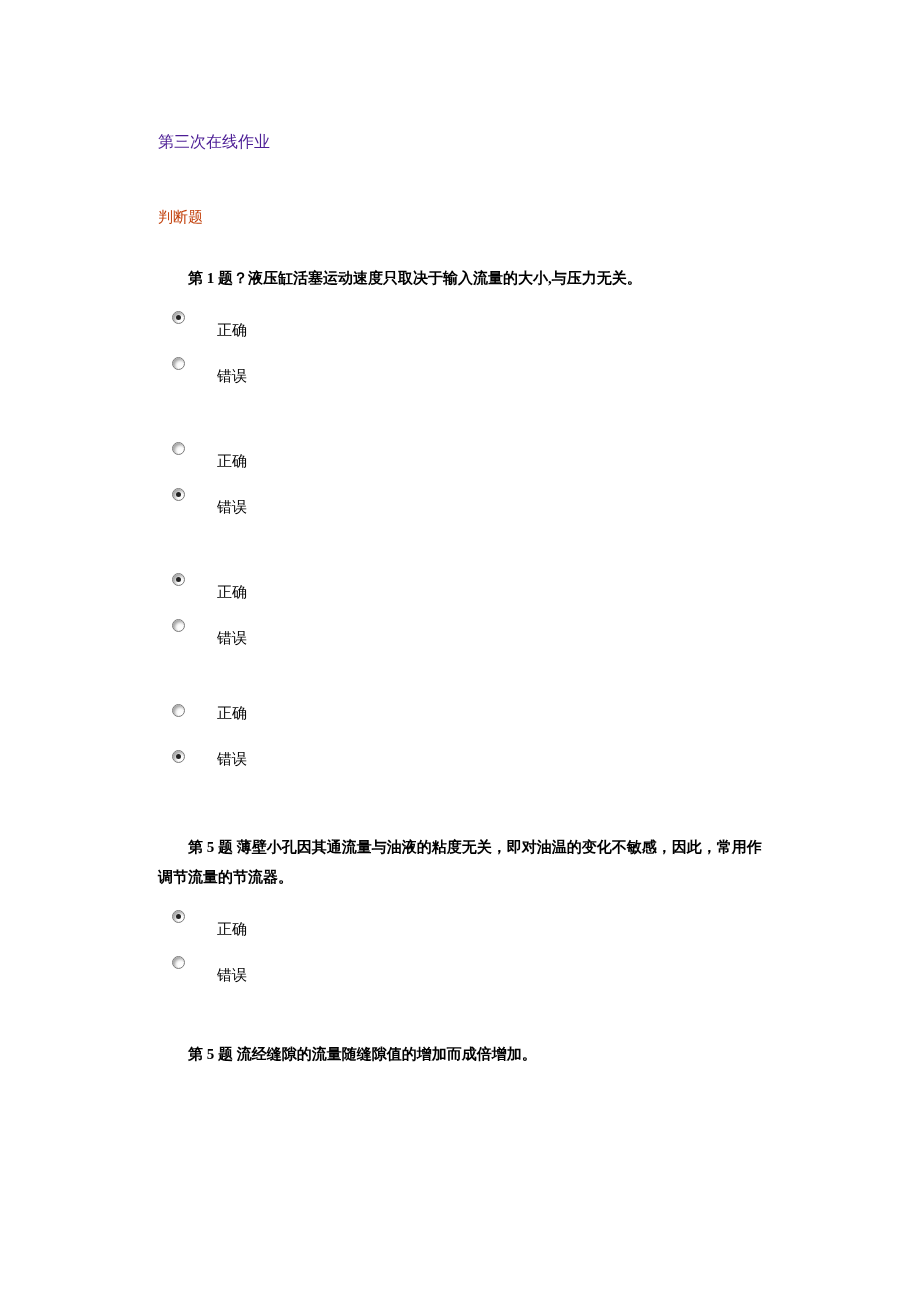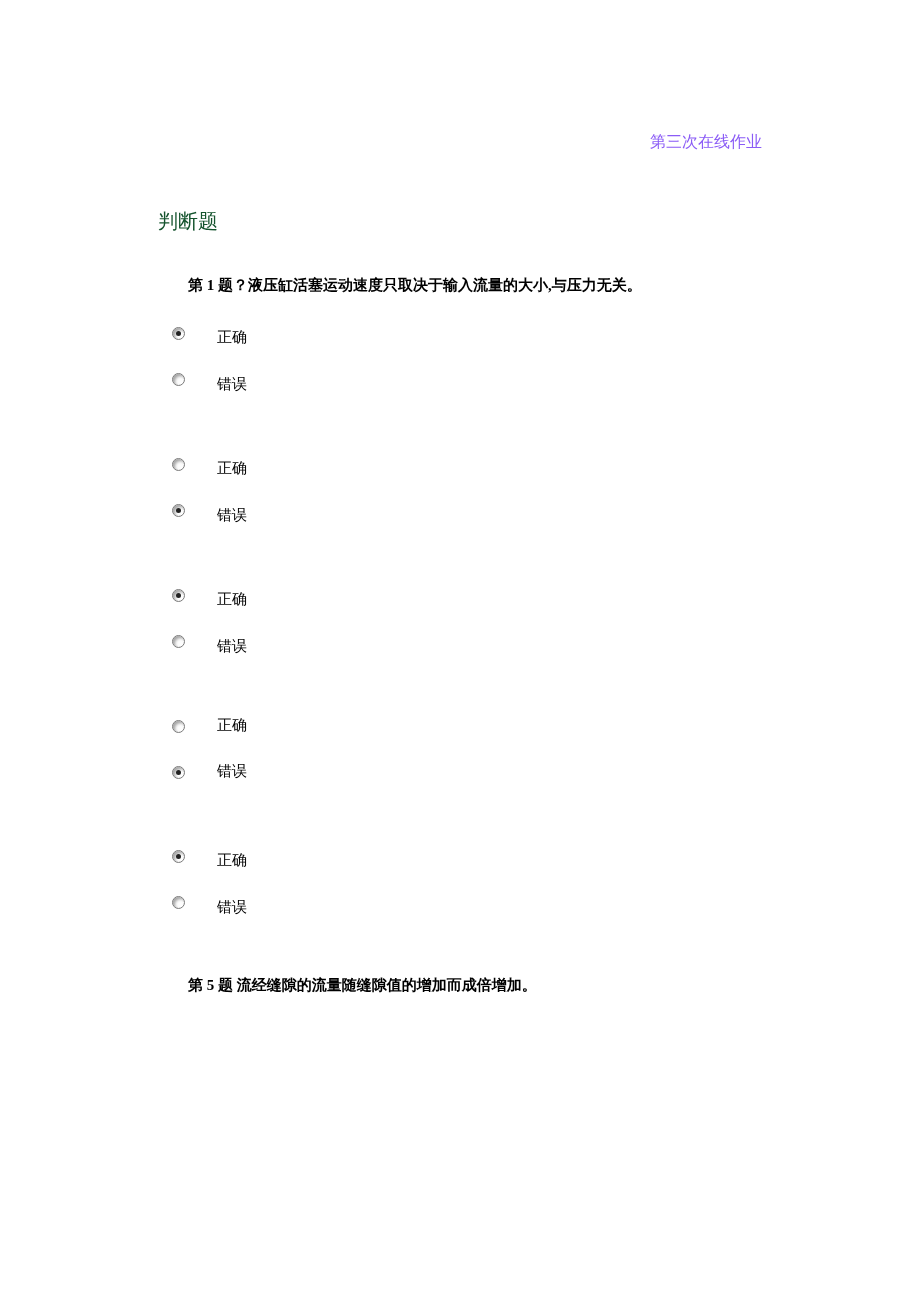--- a/index.html
+++ b/index.html
@@ -6,44 +6,44 @@
     body {
       font-family: "SimSun", "宋体", serif;
       background: #ffffff;
       width: 920px;
       padding: 130px 158px 40px 158px;
       font-size: 15px;
       line-height: 1.5;
       color: #000;
     }
     .title {
-      color: #8b5cf6;
-      text-align: right;
+      color: #4c1d95;
+      text-align: left;
       font-size: 16px;
       font-weight: normal;
       margin-bottom: 52px;
     }
     .section-head {
-      color: #14532d;
-      font-size: 20px;
+      color: #c2410c;
+      font-size: 15px;
       font-weight: normal;
       margin-bottom: 34px;
     }
     .question {
       margin-bottom: 20px;
     }
     .q-text {
       text-indent: 2em;
       line-height: 2.0;
       margin-bottom: 16px;
       font-weight: bold;
     }
     .option-row {
       display: flex;
-      align-items: center;
+      align-items: flex-start;
       margin-bottom: 14px;
       min-height: 32px;
       font-family: Liberation Serif, serif;
     }
     .radio {
       width: 13px;
       height: 13px;
       border: 1px solid #7a7a7a;
       border-radius: 50%;
       background: #fdfdfd;
@@ -118,20 +118,21 @@
     <span class="opt-label" style="padding-top:0">正确</span>
   </div>
   <div class="option-row">
     <span class="radio checked"></span>
     <span class="opt-label" style="padding-top:0">错误</span>
   </div>
 </div>
 <div class="spacer"></div>
 
 <div class="question">
+  <p class="q-text">第 5 题  薄壁小孔因其通流量与油液的粘度无关，即对油温的变化不敏感，因此，常用作调节流量的节流器。</p>
   <div class="option-row">
     <span class="radio checked"></span>
     <span class="opt-label">正确</span>
   </div>
   <div class="option-row">
     <span class="radio"></span>
     <span class="opt-label">错误</span>
   </div>
 </div>
 <div class="spacer"></div>

